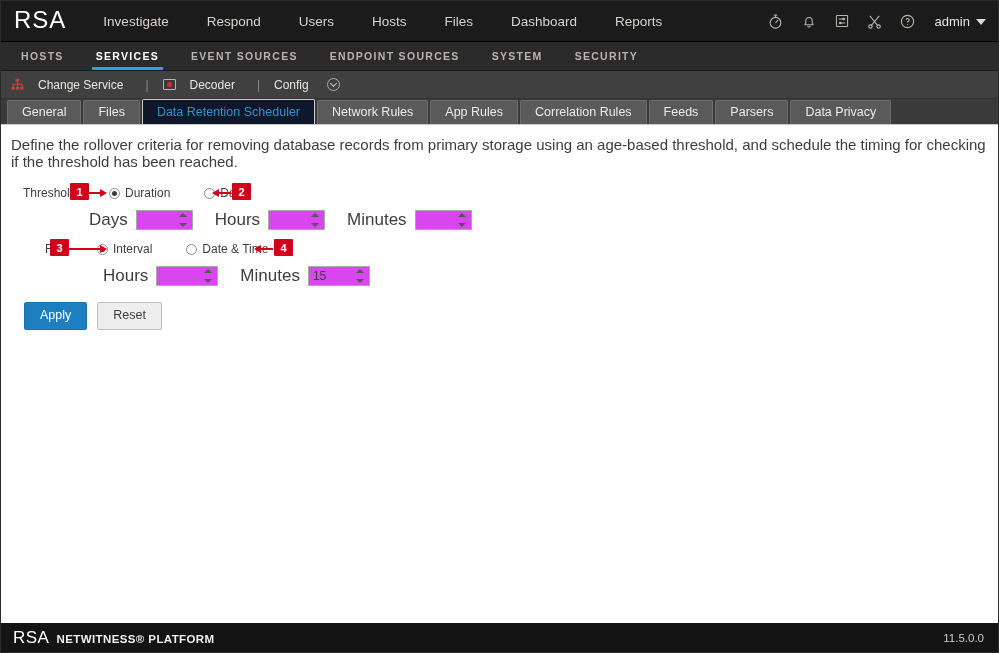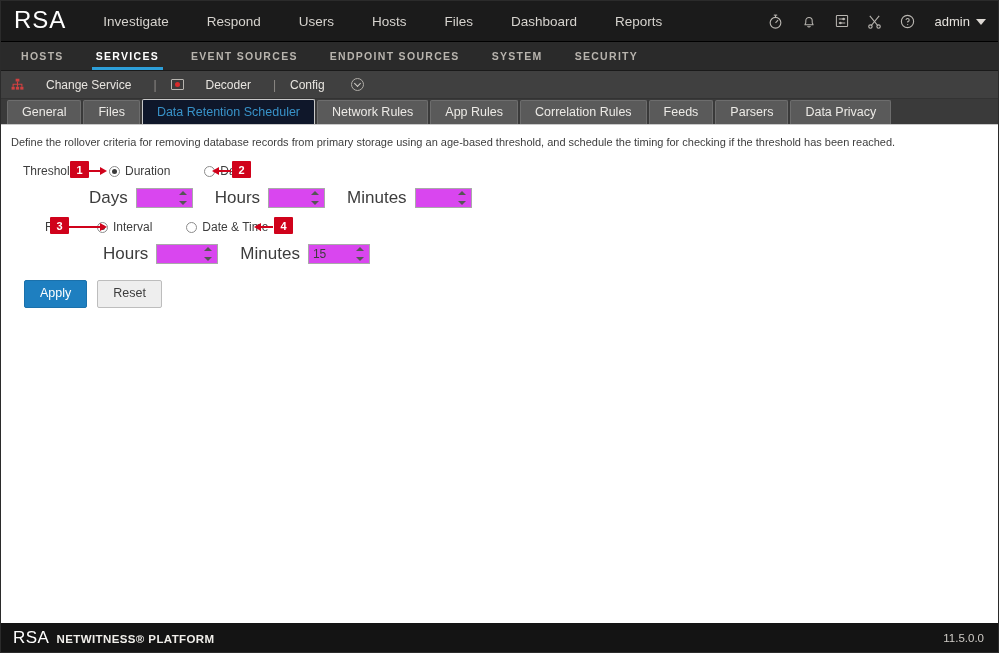--- a/index.html
+++ b/index.html
@@ -107,21 +107,21 @@
     height: 28px;
     background: #404040;
     display: flex;
     align-items: center;
     padding-left: 10px;
     flex: 0 0 auto;
     gap: 0px;
     border-bottom: 1px solid #333;
   }
   .crumb {
-    display: flex; align-items: center; gap: 22px;
+    display: flex; align-items: center; gap: 14px;
     color: #e8e5e0; font-size: 12px;
     padding: 0 8px 0 0;
     text-decoration: none;
   }
   .crumb-sep {
     color: #8d8a86; font-size: 12px;
     padding: 0 14px;
   }
   .svc-icon { width: 13px; height: 13px; display:block; }
   .dec-icon {
@@ -184,21 +184,21 @@
 
   
   .panel {
     flex: 1 1 auto;
     background: #ffffff;
     border-top: 1px solid #c9c9c9;
     position: relative;
     overflow: hidden;
   }
   .desc {
-    font-size: 11px;
+    font-size: 15px;
     color: #3d3d3d;
     padding: 11px 10px 0 10px;
   }
   .form {
     position: relative;
     padding: 10px 0 0 10px;
   }
   .frow {
     display: flex;
     align-items: center;

